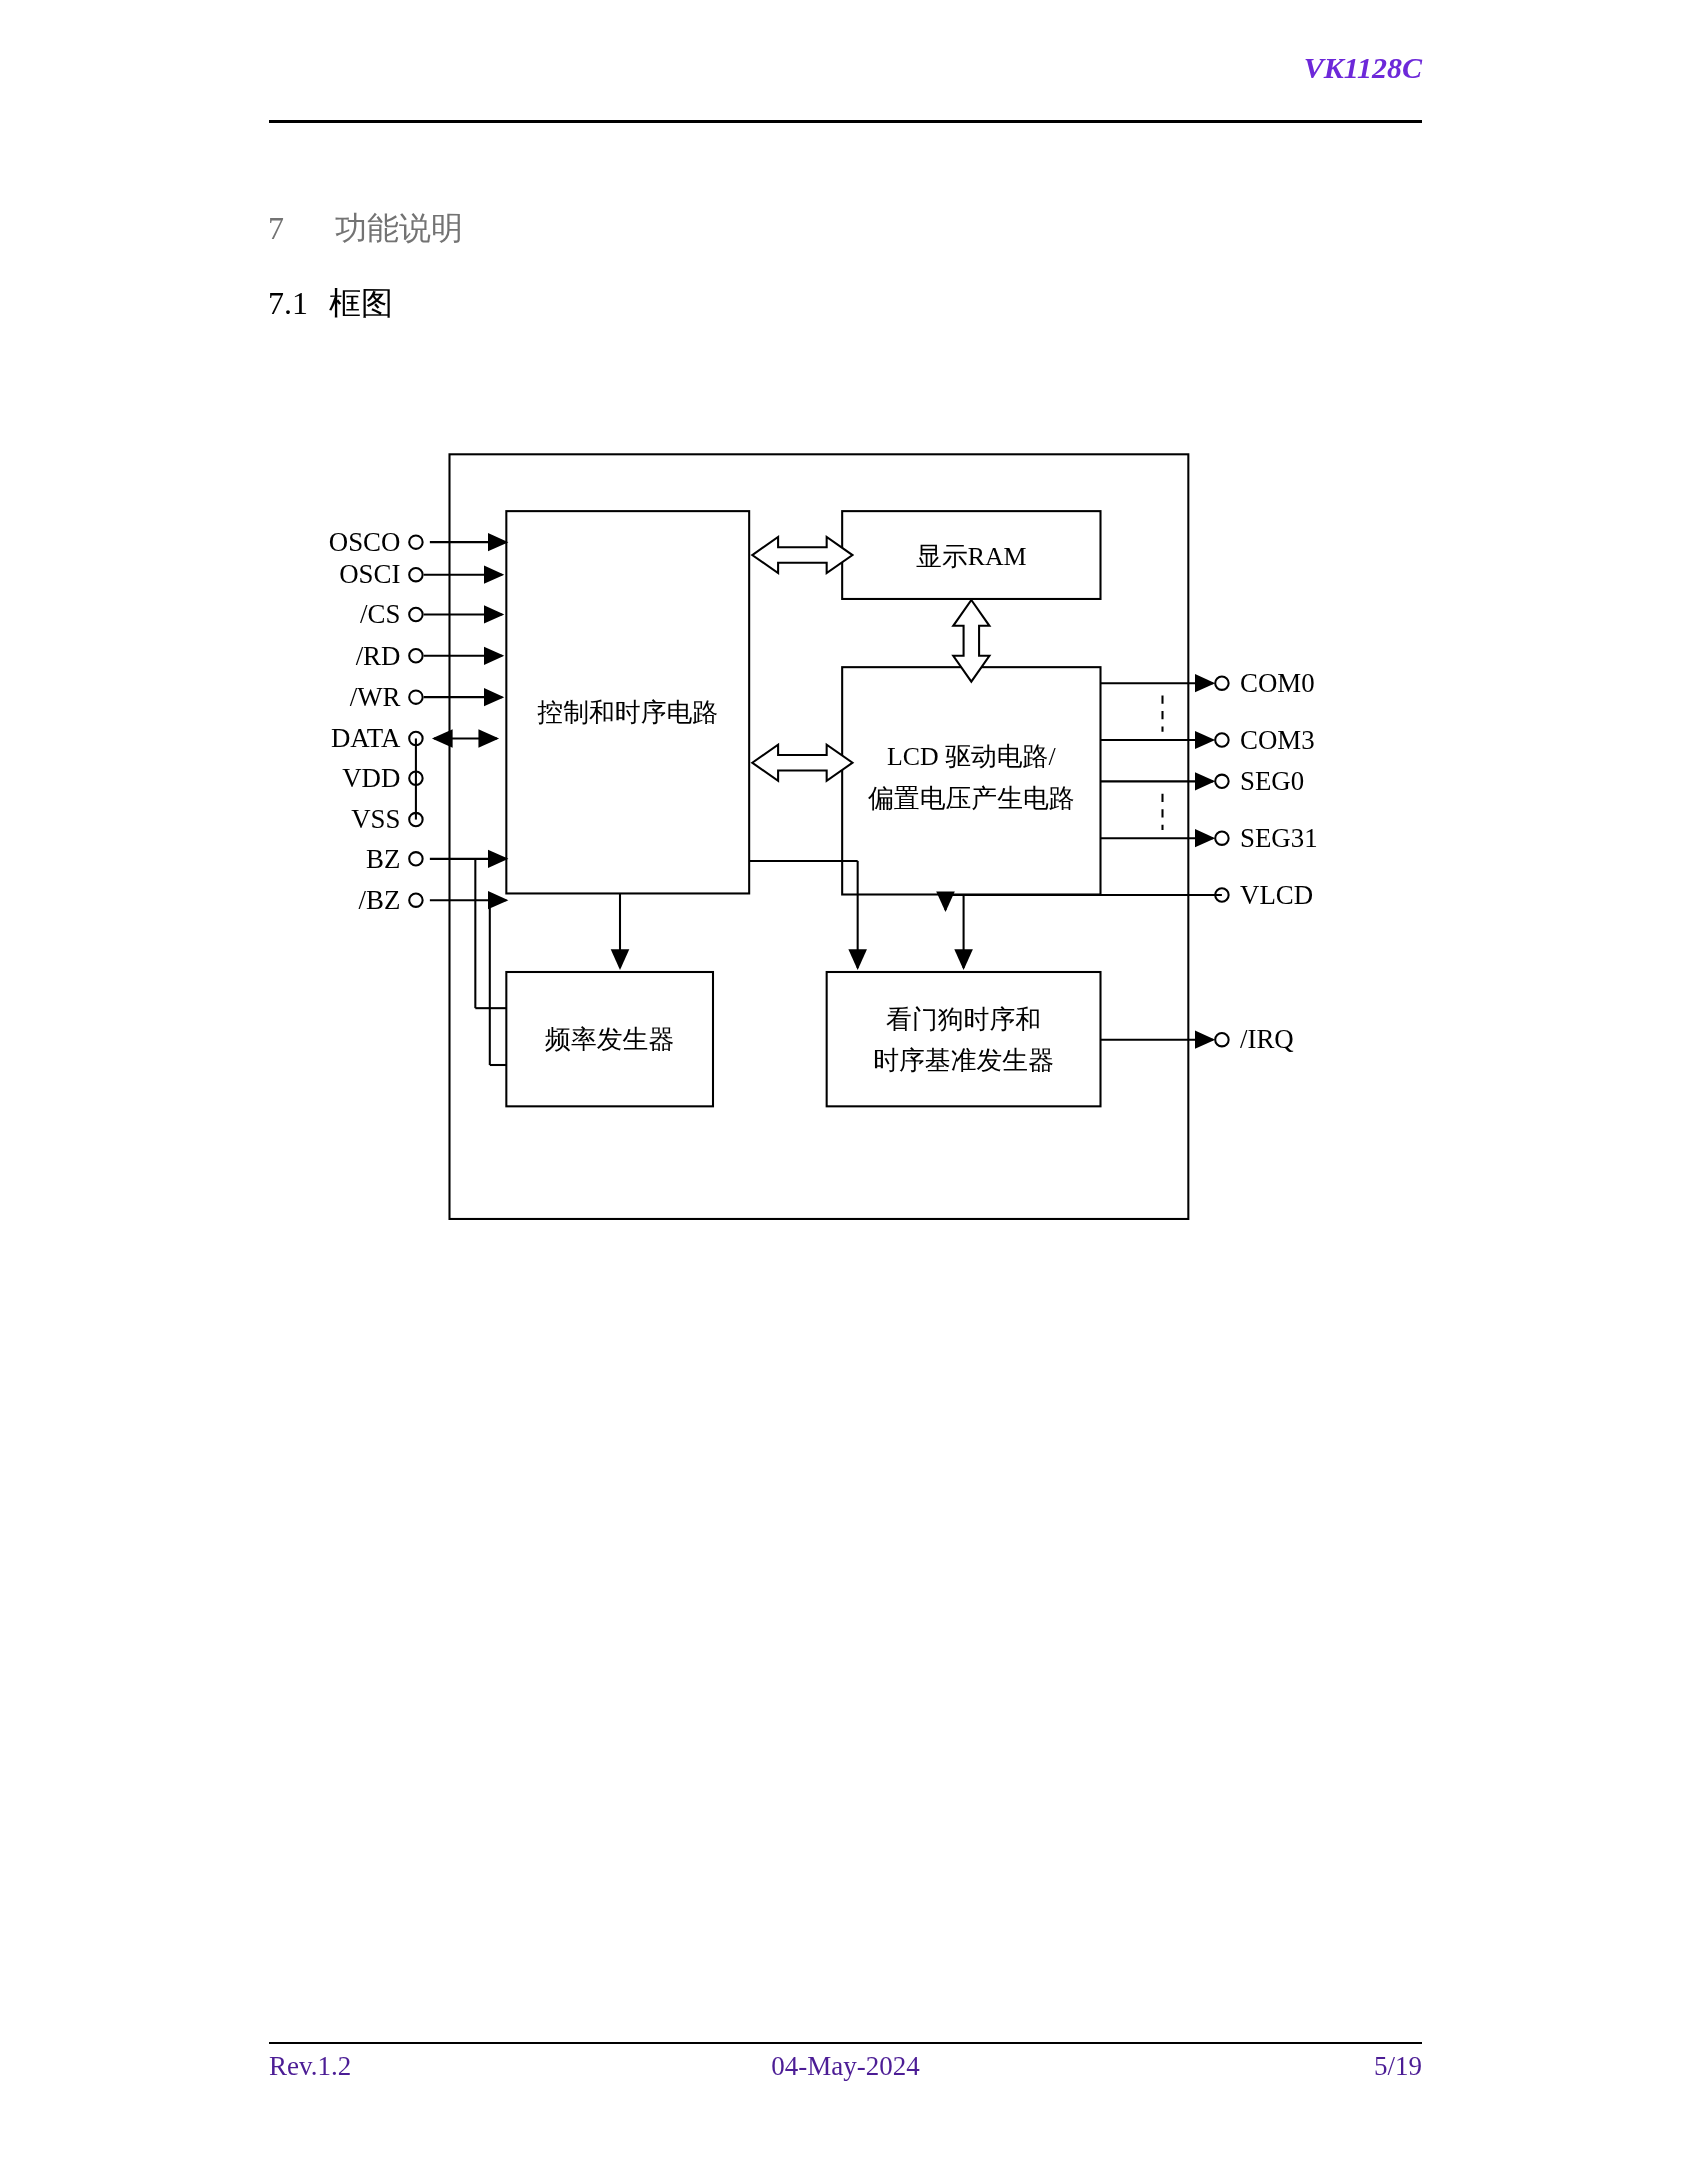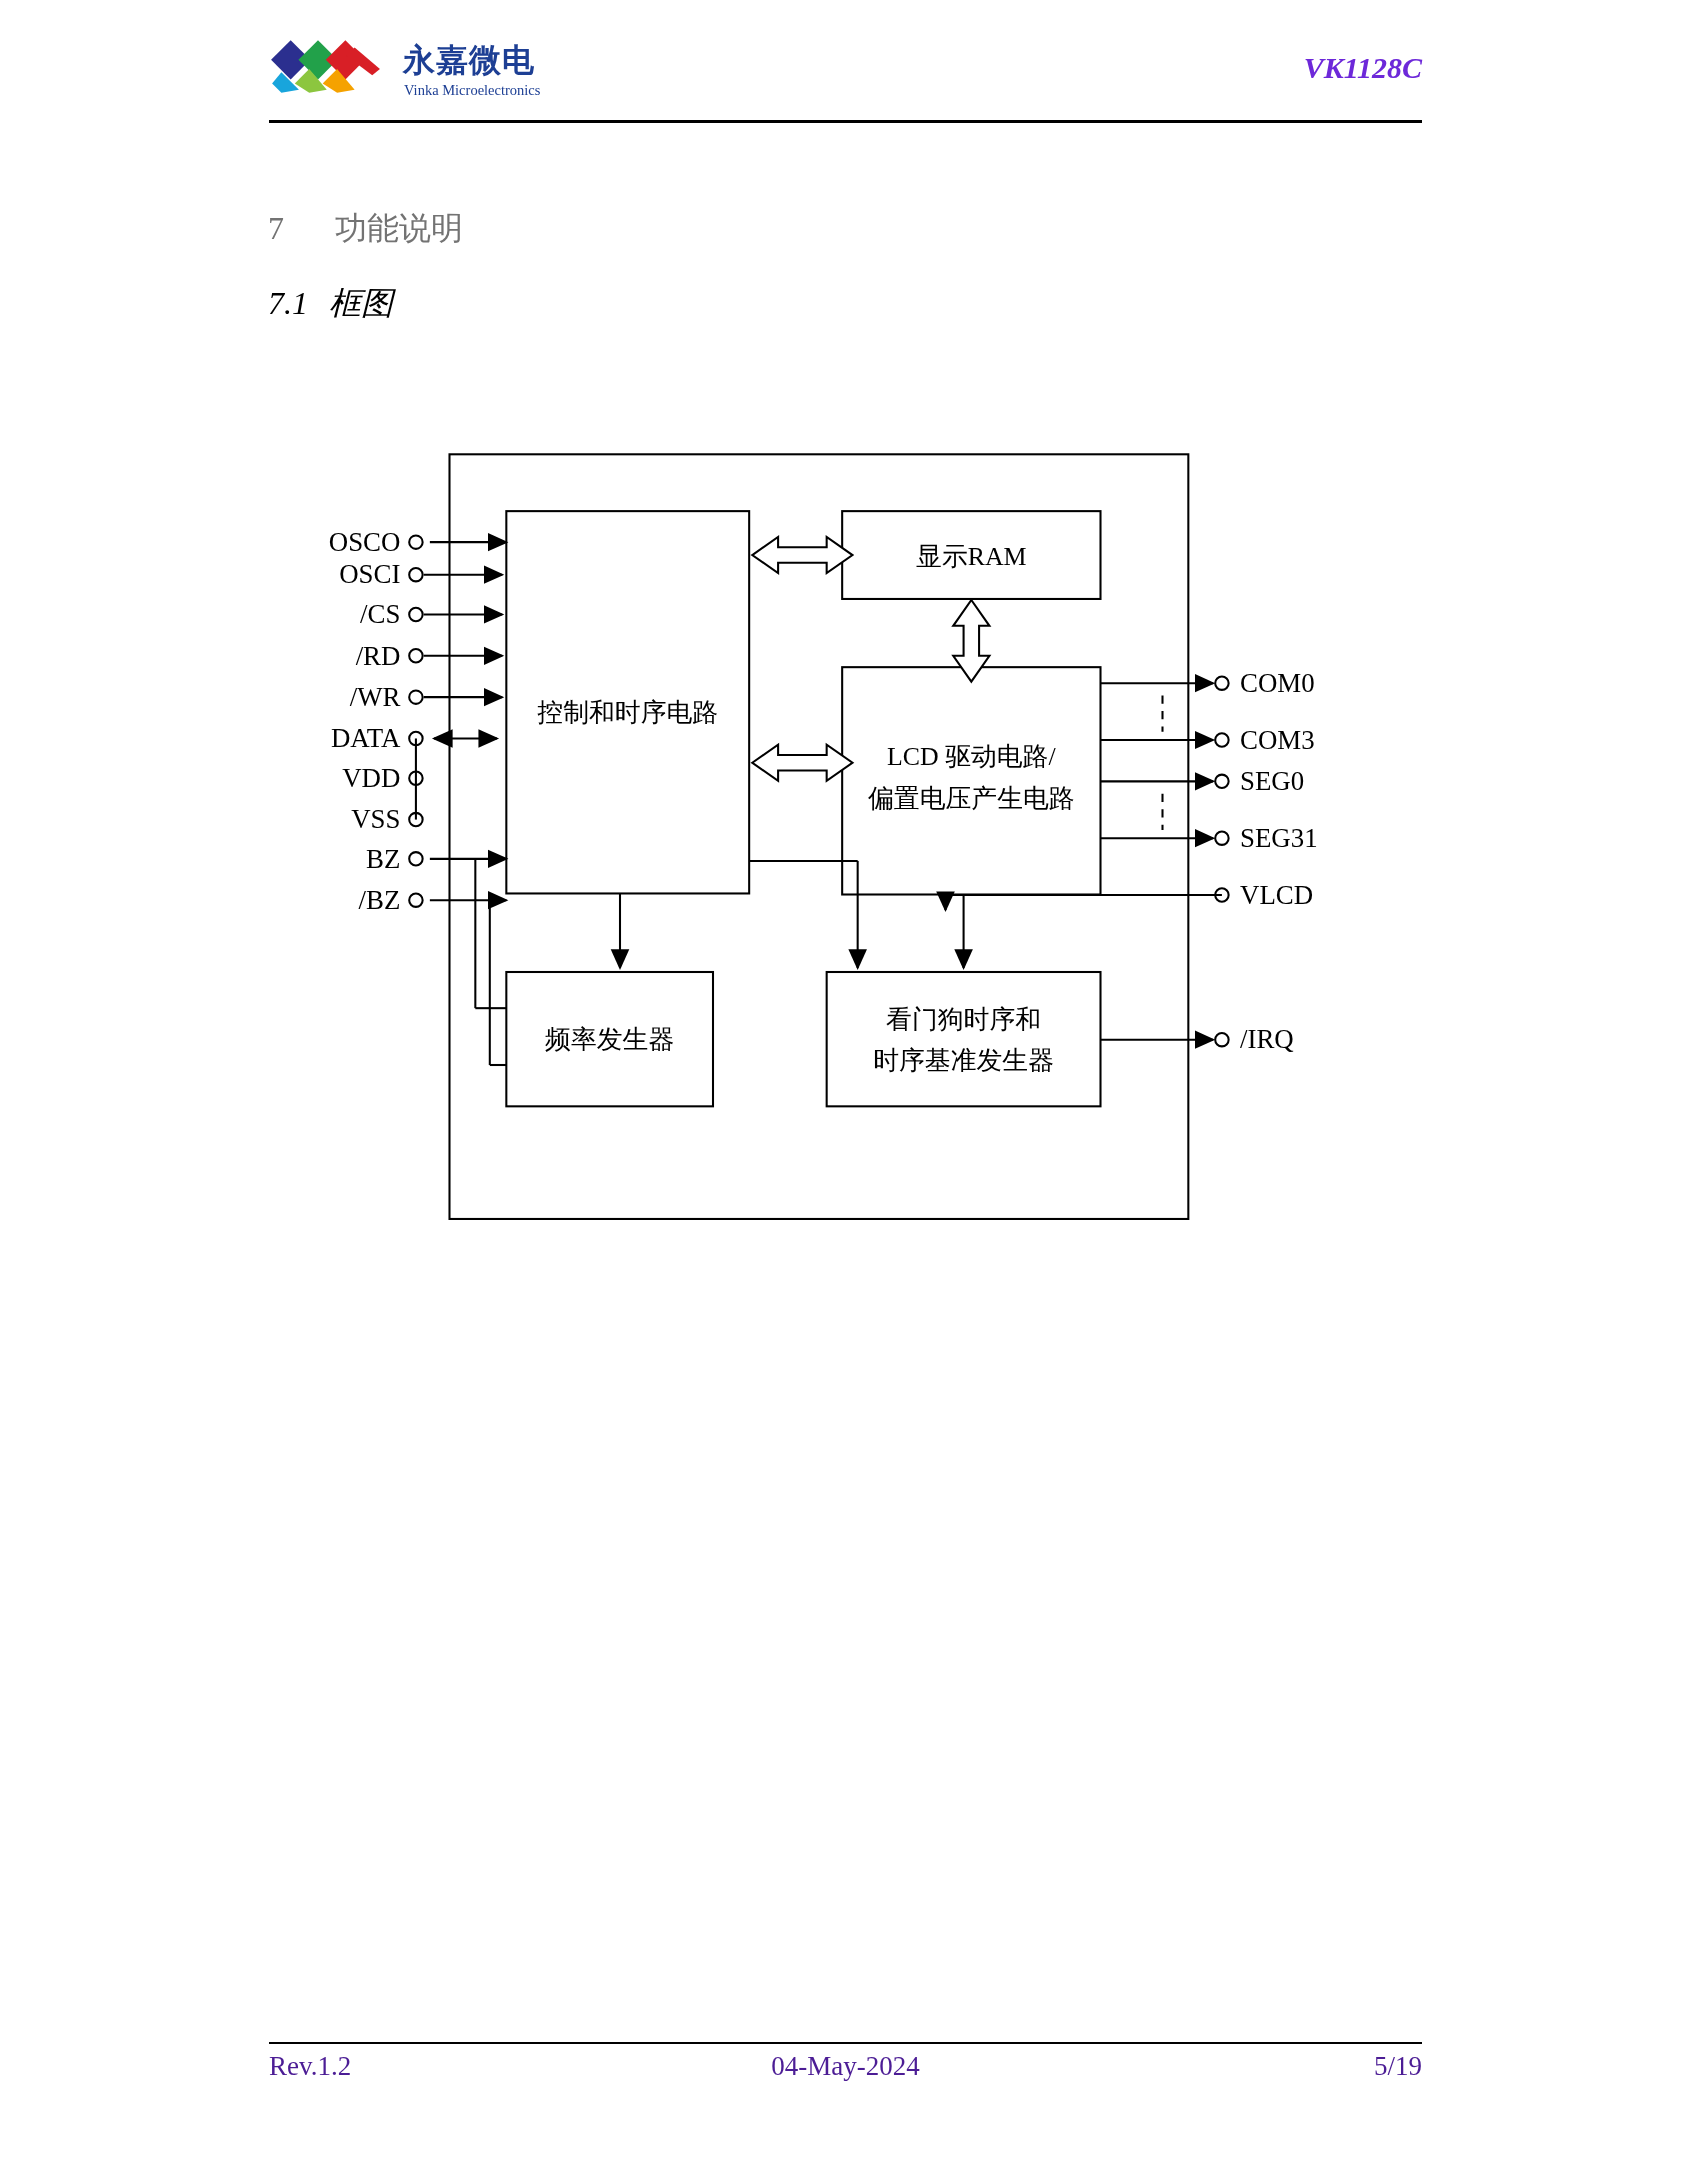--- a/index.html
+++ b/index.html
@@ -90,21 +90,20 @@
     white-space: nowrap;
   }
   .h1 .num { display: inline-block; width: 67px; }
   .h2 {
     position: absolute;
     left: 268px;
     top: 282px;
     font-size: 32px;
     color: #000;
     white-space: nowrap;
-    font-style: italic;
   }
   .h2 .num { display: inline-block; width: 61px; }
 
   
   .diagram {
     position: absolute;
     left: 310px;
     top: 445px;
     width: 1085px;
     height: 837px;
@@ -133,35 +132,20 @@
   .footer .date { position: absolute; left: 50%; top: 0; transform: translateX(-50%); white-space: nowrap; }
   .footer .pg { position: absolute; right: 0; top: 0; white-space: nowrap; }
 </style>
 </head>
 <body>
 
 <div class="page">
 
   <div class="header">
 
-    <div class="logo-wrap">
-      <div class="logo-mark">
-        <svg width="129" height="57" viewBox="0 0 250 110" xmlns="http://www.w3.org/2000/svg">
-          <polygon points="42,4 80,42 42,80 4,42" fill="#2b2f8f"></polygon>
-          <polygon points="95,4 133,42 95,80 57,42" fill="#22a14a"></polygon>
-          <polygon points="148,4 186,42 148,80 110,42" fill="#d81f26"></polygon>
-          <polygon points="24,66 58,100 24,106 6,88" fill="#18a5dc"></polygon>
-          <polygon points="78,60 112,100 78,106 50,88" fill="#8cc63f"></polygon>
-          <polygon points="132,60 166,100 132,106 104,88" fill="#f5a200"></polygon>
-          <polygon points="166,18 215,60 200,72 150,34" fill="#d81f26"></polygon>
-        </svg>
-      </div>
-      <div class="logo-text-cn">永嘉微电</div>
-      <div class="logo-text-en">Vinka Microelectronics</div>
-    </div>
 
     <div class="header-title">VK1128C</div>
   </div>
   <div class="header-rule"></div>
 
   <div class="h1">
     <span class="num">7</span><span>功能说明</span>
   </div>
   <div class="h2">
     <span class="num">7.1</span><span>框图</span>

